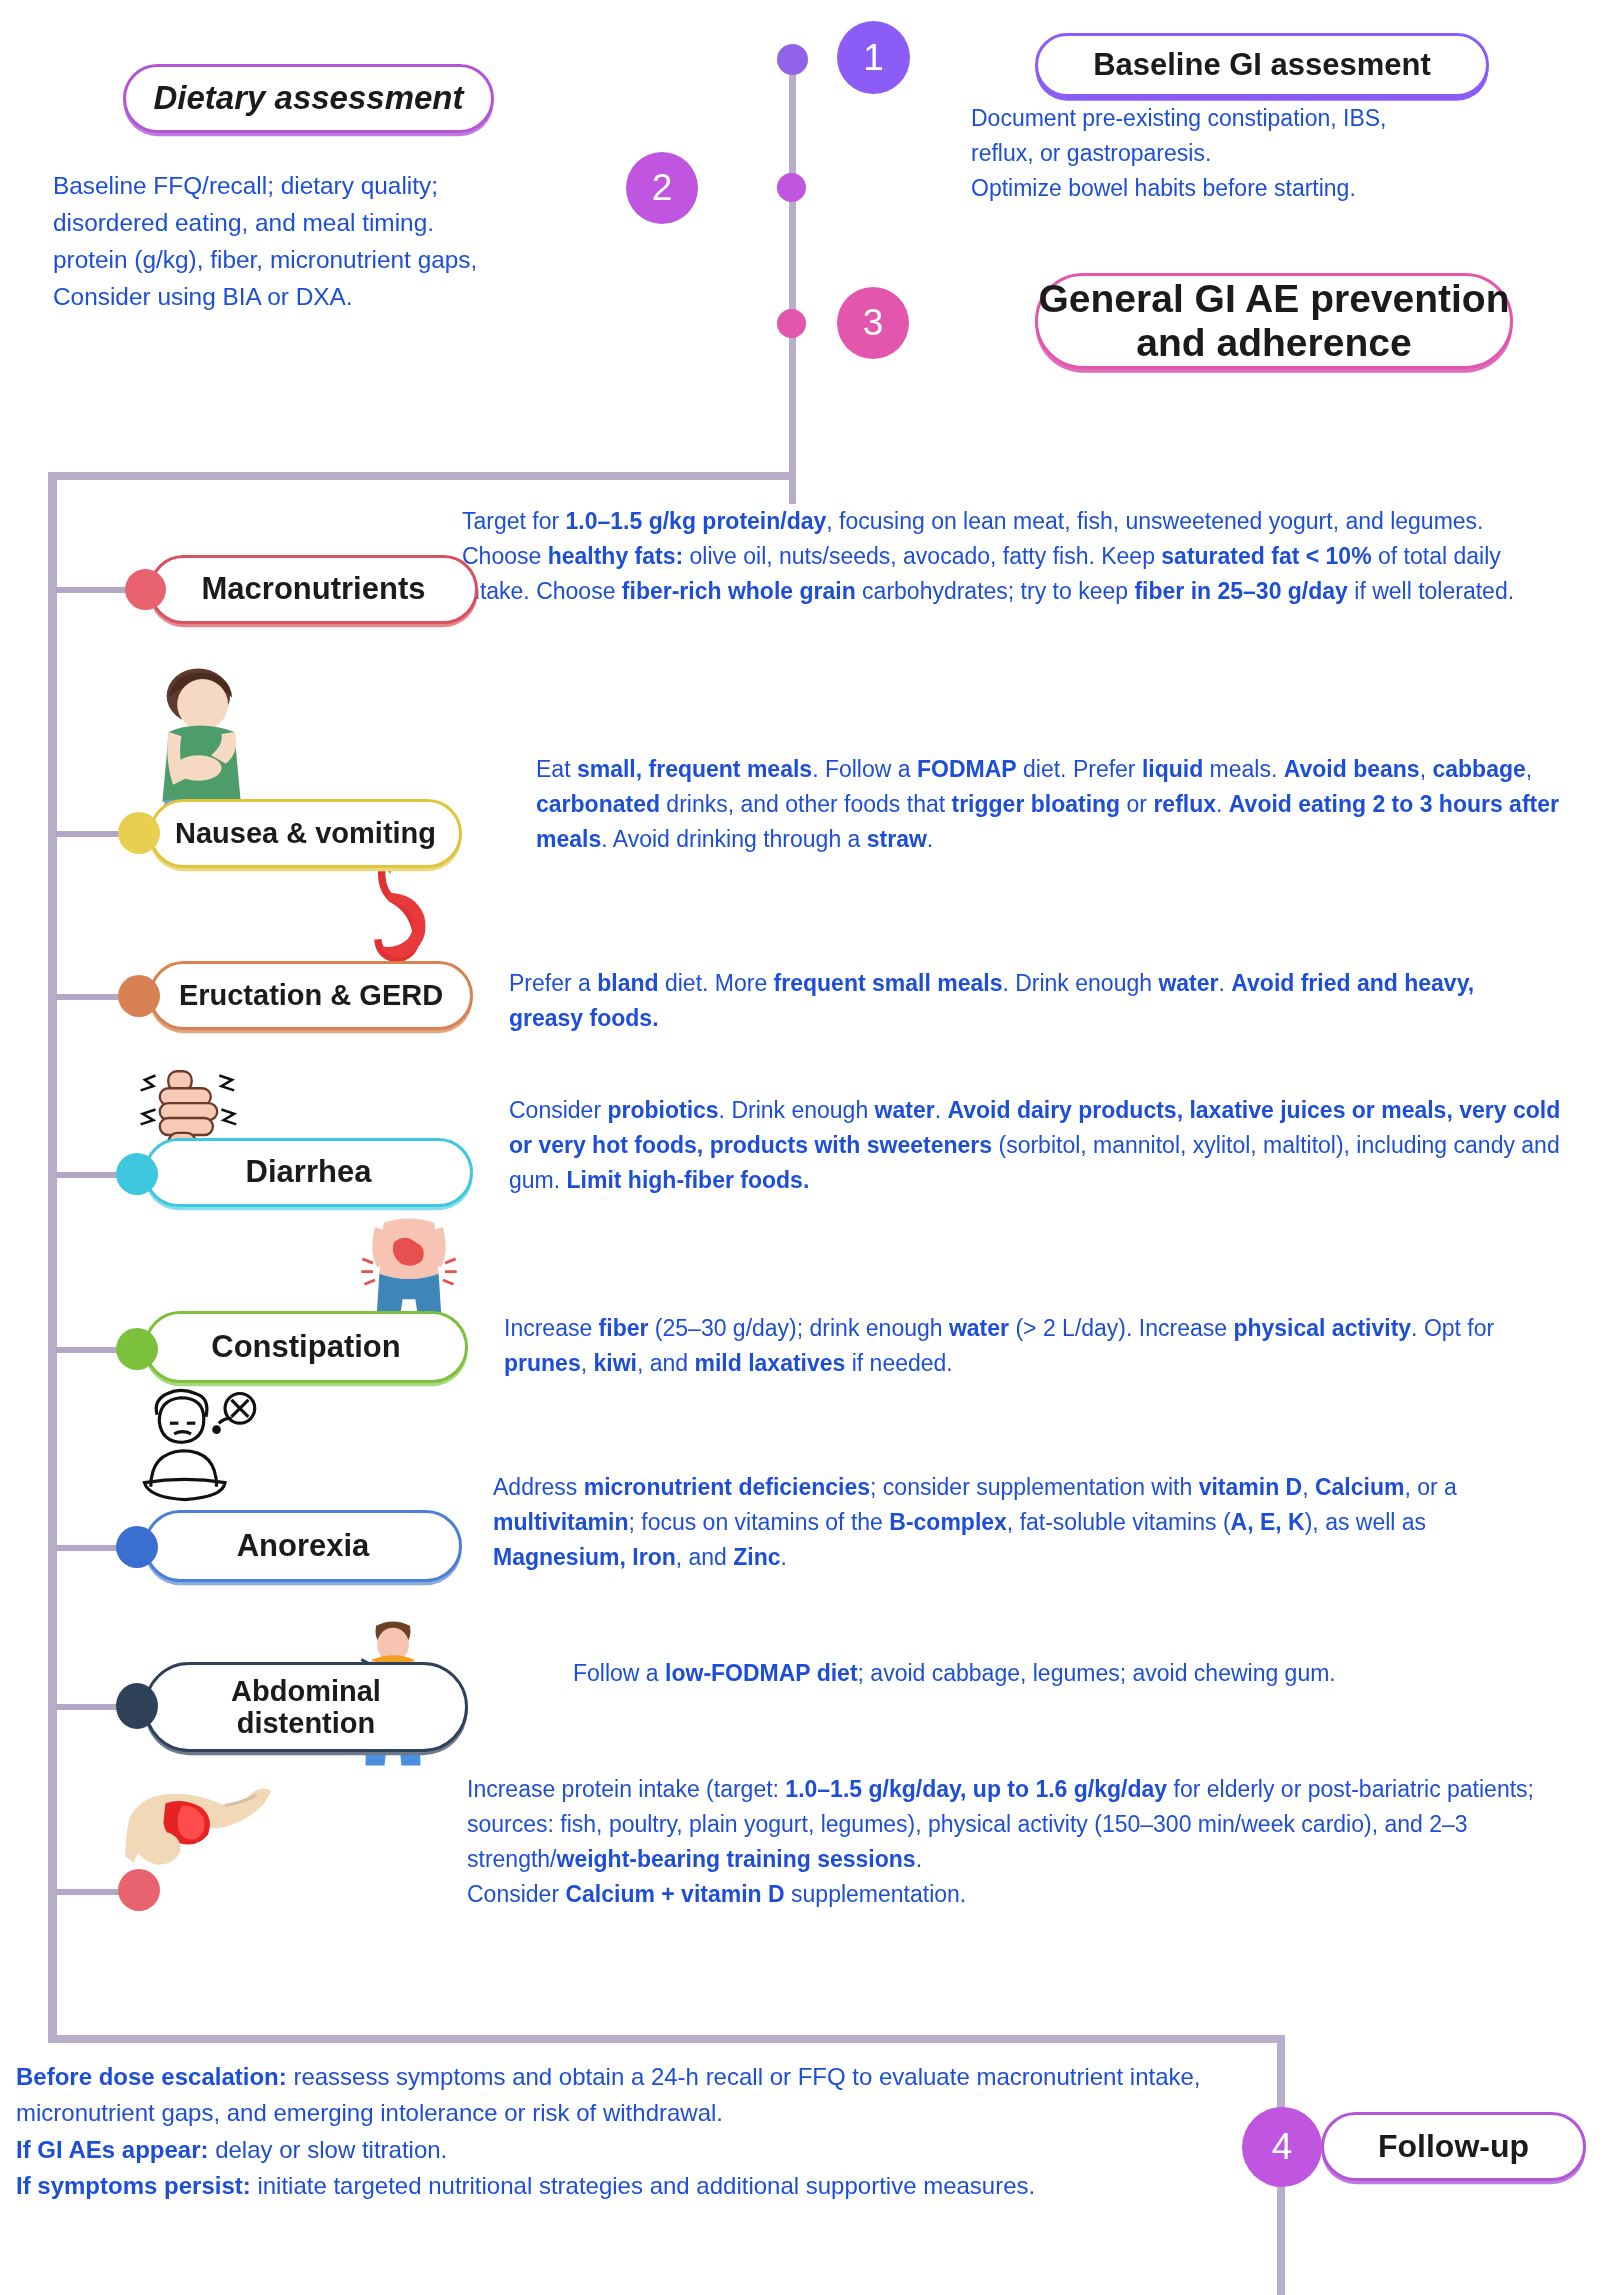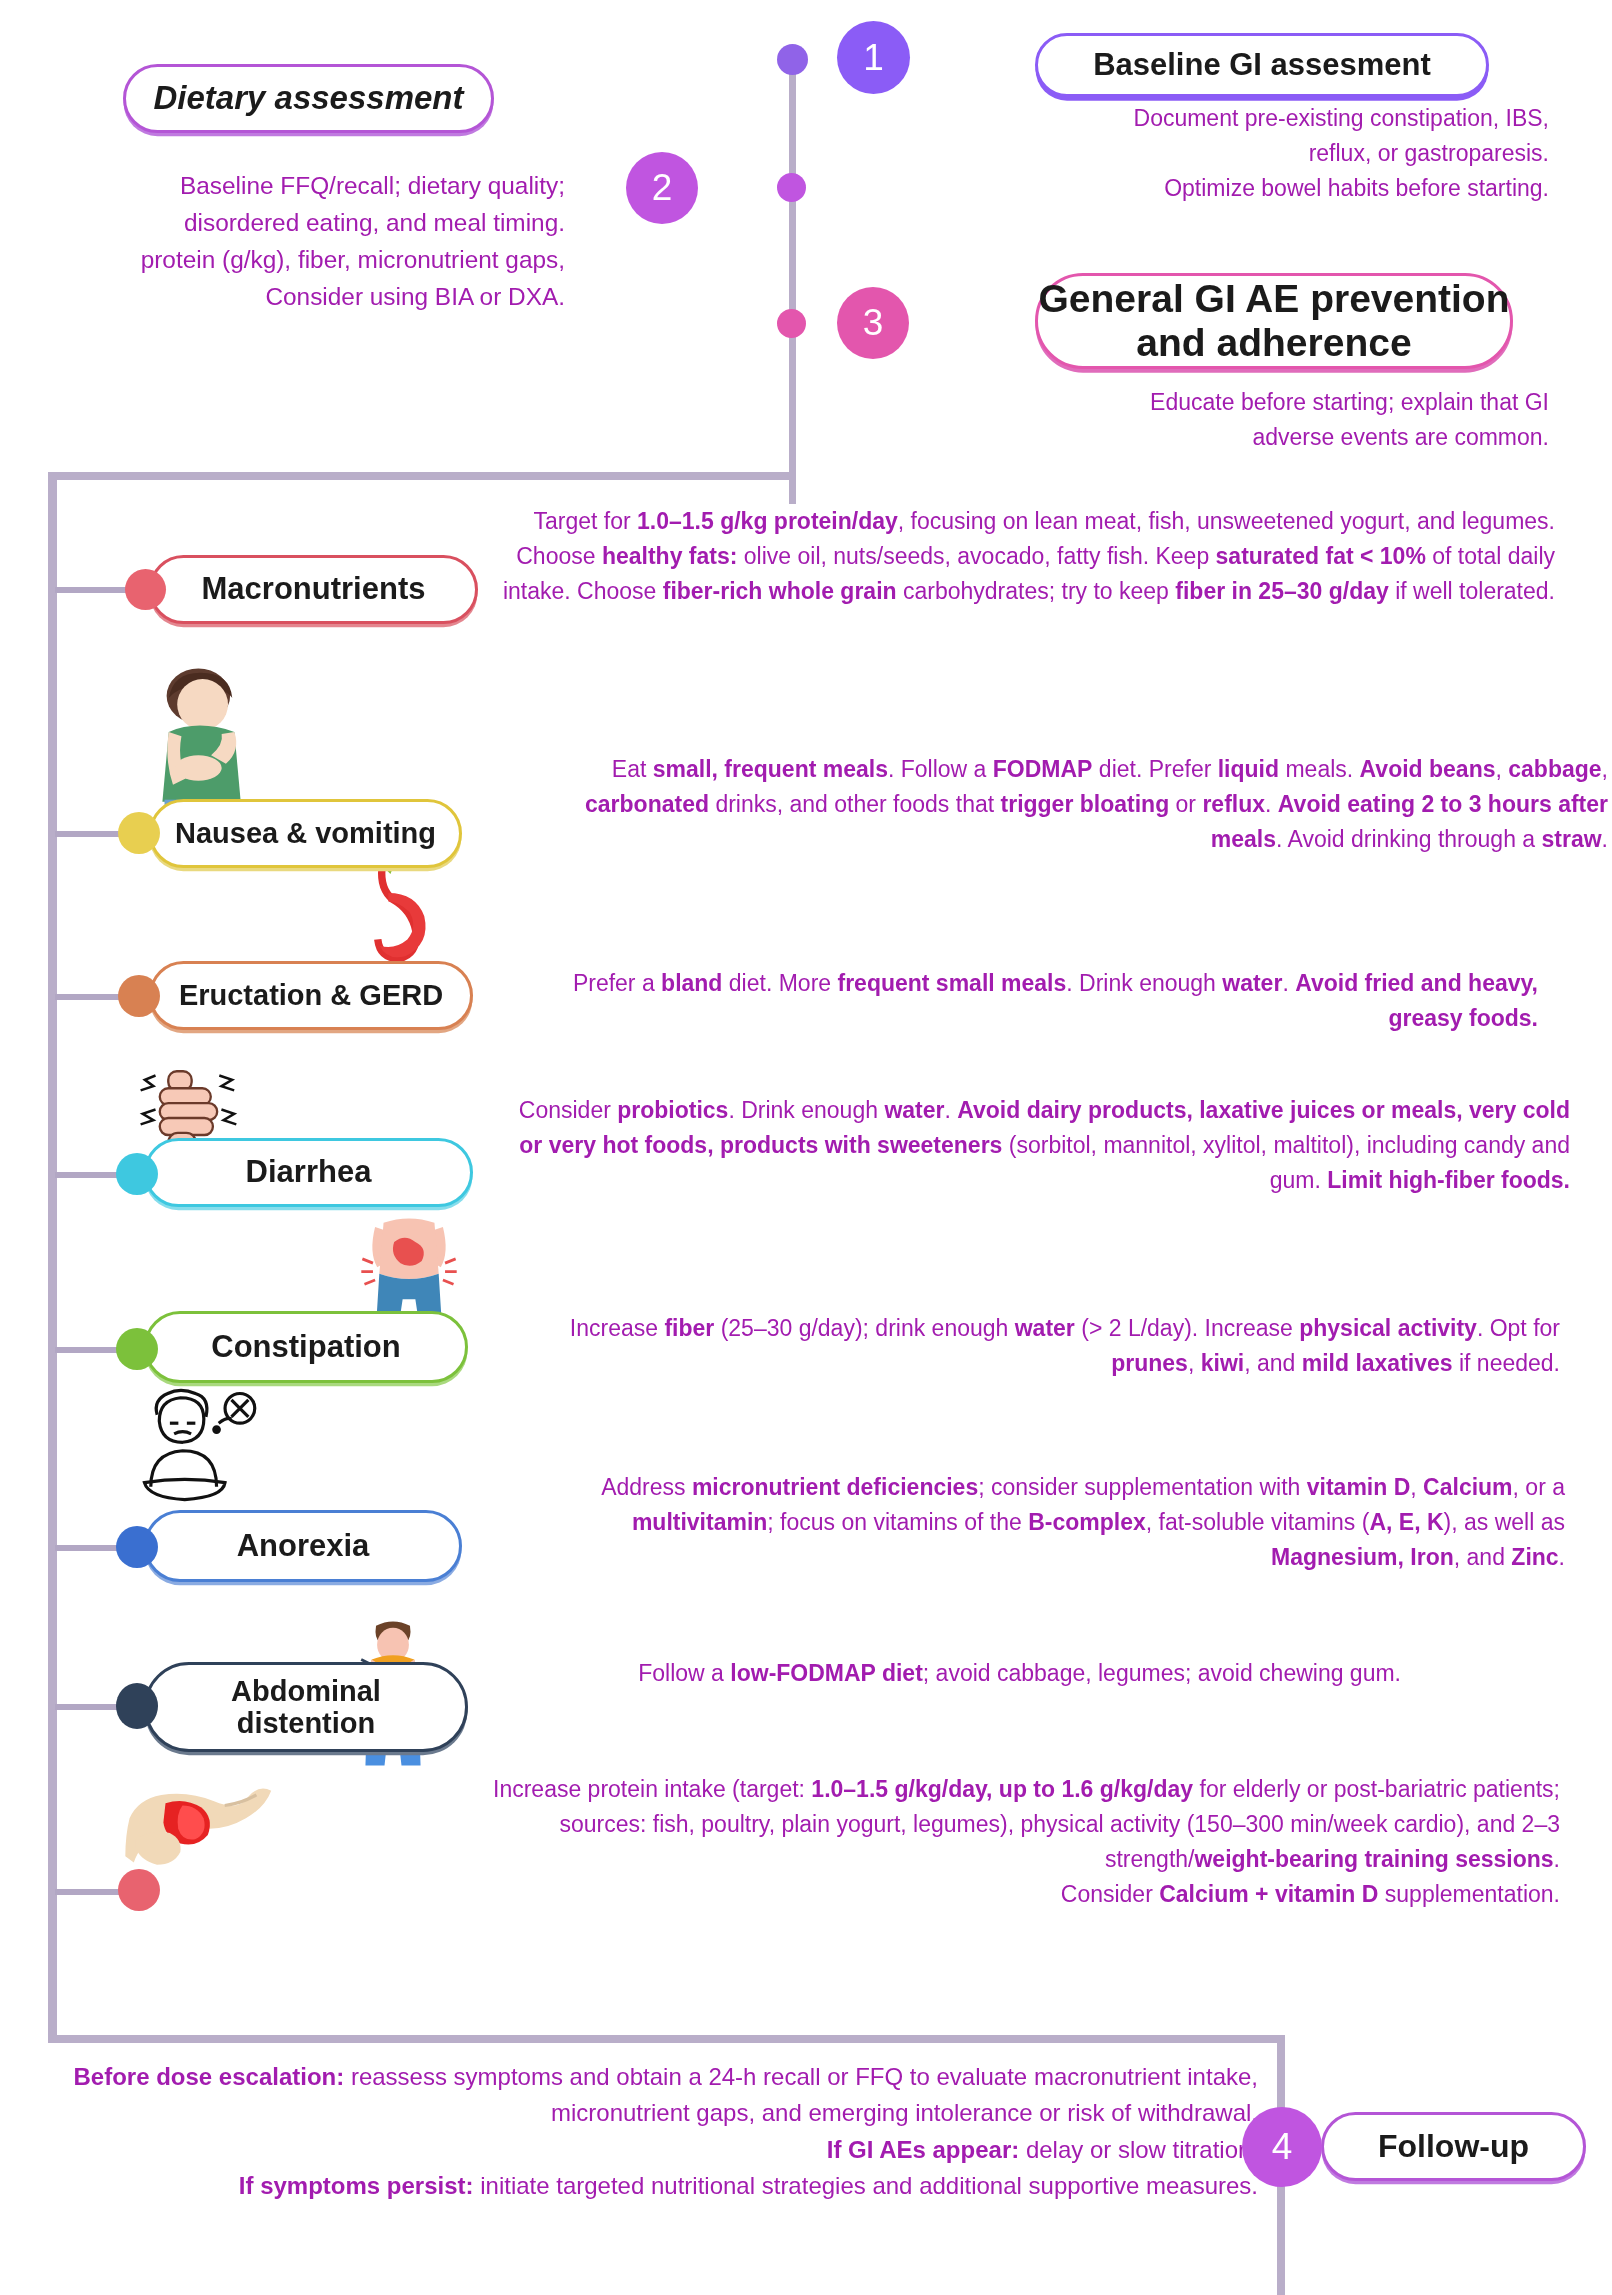--- a/index.html
+++ b/index.html
@@ -26,24 +26,24 @@
     display: flex;
     align-items: center;
     justify-content: center;
     text-align: center;
     font-weight: bold;
     line-height: 1.12;
     z-index: 6;
   }
   .para {
     position: absolute;
-    text-align: right;
+    text-align: left;
     line-height: 1.52;
     z-index: 5;
-    color: #a21caf;
+    color: #1d4ed8;
   }
   .para b { font-weight: bold; }
 
   .numcircle {
     position: absolute;
     border-radius: 50%;
     display: flex;
     align-items: center;
     justify-content: center;
     color: #ffffff;
@@ -119,24 +119,20 @@
   </div>
   <div class="para" style="left:971px;top:101px;width:578px;font-size:23px;">
     <div>Document pre-existing constipation, IBS,</div>
     <div>reflux, or gastroparesis.</div>
     <div>Optimize bowel habits before starting.</div>
   </div>
 
   <div class="pill" style="left:1035px;top:273px;width:478px;height:96px;border:3.7px solid #e356ad;box-shadow:0 4.2px 0 -0.5px #e06cbb;font-size:39px;flex-direction:column;">
     <span>General GI AE prevention</span>
     <span>and adherence</span>
-  </div>
-  <div class="para" style="left:987px;top:385px;width:562px;font-size:23px;">
-    <div>Educate before starting; explain that GI</div>
-    <div>adverse events are common.</div>
   </div>
 
   <div class="rail" id="leftRailTop"></div>
   <div class="rail" id="leftRailV"></div>
   <div class="rail" id="leftRailBottom"></div>
   <div class="rail" id="bottomRailV"></div>
 
   <div class="stub" style="left:55px;top:587px;width:84px;"></div>
   <div class="dot" style="left:125px;top:569px;width:41px;height:41px;background:#e8636f;"></div>
   <div class="pill" style="left:149px;top:555px;width:329px;height:69px;border:3.7px solid #d9505f;box-shadow:0 3.7px 0 -0.5px #e4868f;font-size:31px;">

